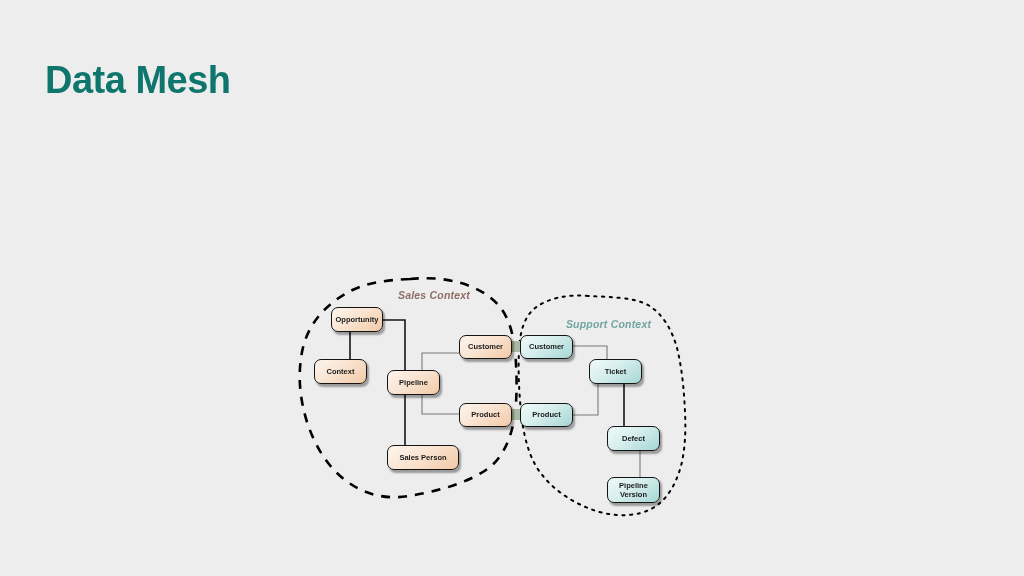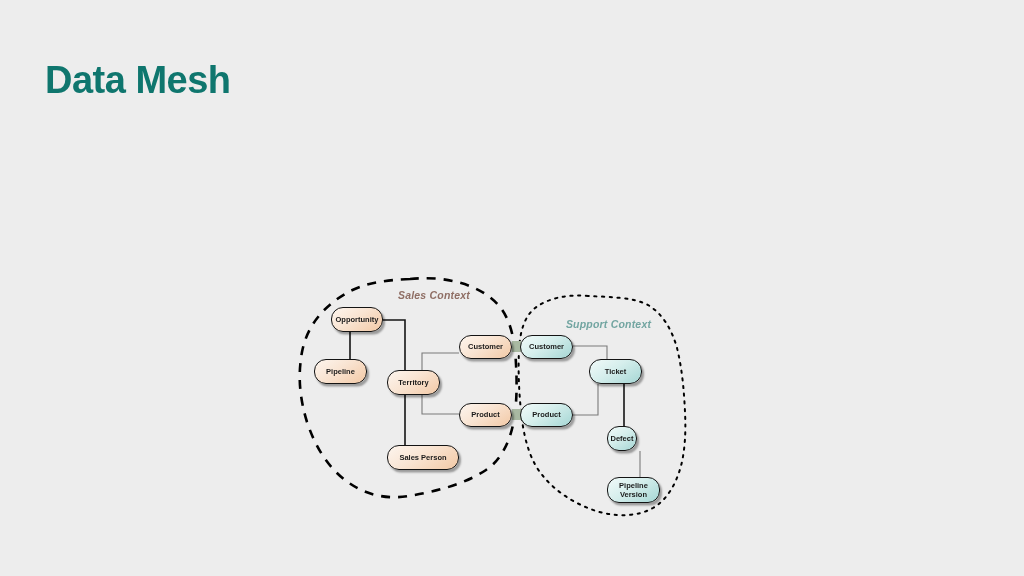--- a/index.html
+++ b/index.html
@@ -14,21 +14,21 @@
     letter-spacing:-0.5px; line-height:1;
   }
   .subtitle {
     position:absolute; left:45px; top:143px; width:930px;
     font-size:25px; line-height:36px; color:#7b7b7b; font-weight:400;
   }
   .diagram { position:absolute; left:293px; top:274px; width:400px; height:252px; }
   .diagram svg { position:absolute; left:0; top:0; }
   .node {
     position:absolute; box-sizing:border-box;
-    border:1.4px solid #141414; border-radius:12px;
+    border:1.4px solid #141414; border-radius:7px;
     box-shadow:2px 2.5px 2px rgba(0,0,0,0.35);
     display:flex; align-items:center; justify-content:center; text-align:center;
     font-size:7.5px; font-weight:bold; color:#1a1a1a; line-height:1.25;
     padding:11px 2px;
   }
   .node.sales   { background:linear-gradient(145deg,#fdf5ee 0%, #f9e4d2 45%, #f2c9a6 100%); }
   .node.support { background:linear-gradient(145deg,#f1faf9 0%, #d5eeec 45%, #a5d6d4 100%); }
   .ctx-label {
     position:absolute; font-size:10.5px; font-weight:bold; font-style:italic;
     text-align:center; letter-spacing:0.2px;
@@ -41,21 +41,21 @@
   
   .n-opportunity    { left:38px;  top:33px;  width:52px; height:25px; }
   .n-pipeline       { left:21px;  top:85px;  width:53px; height:25px; }
   .n-territory      { left:94px;  top:96px;  width:53px; height:25px; }
   .n-customer-s     { left:166px; top:61px;  width:53px; height:23px; }
   .n-product-s      { left:166px; top:129px; width:53px; height:24px; }
   .n-sales-person   { left:94px;  top:171px; width:72px; height:25px; }
   .n-customer-p     { left:227px; top:61px;  width:53px; height:23px; }
   .n-product-p      { left:227px; top:129px; width:53px; height:24px; }
   .n-ticket         { left:296px; top:85px;  width:53px; height:25px; }
-  .n-defect         { left:314px; top:152px; width:30px; height:25px; }
+  .n-defect         { left:314px; top:152px; width:53px; height:25px; }
   .n-product-ver    { left:314px; top:203px; width:53px; height:26px; }
 </style>
 </head>
 <body>
 
 <div class="slide">
 
   <div class="title">Data Mesh</div>
 
 
@@ -89,22 +89,22 @@
         <path d="M90 46 H112 V96"></path>
         <path d="M112 121 V171"></path>
         <path d="M331 110 V152"></path>
       </g>
     </svg>
 
     <div class="ctx-label sales">Sales Context</div>
     <div class="ctx-label support">Support Context</div>
 
     <div class="node sales n-opportunity">Opportunity</div>
-    <div class="node sales n-pipeline">Pipeline</div>
-    <div class="node sales n-territory">Territory</div>
+    <div class="node sales n-pipeline">Context</div>
+    <div class="node sales n-territory">Pipeline</div>
     <div class="node sales n-customer-s">Customer</div>
     <div class="node sales n-product-s">Product</div>
     <div class="node sales n-sales-person">Sales Person</div>
 
     <div class="node support n-customer-p">Customer</div>
     <div class="node support n-ticket">Ticket</div>
     <div class="node support n-product-p">Product</div>
     <div class="node support n-defect">Defect</div>
     <div class="node support n-product-ver">Pipeline Version</div>
   </div>

